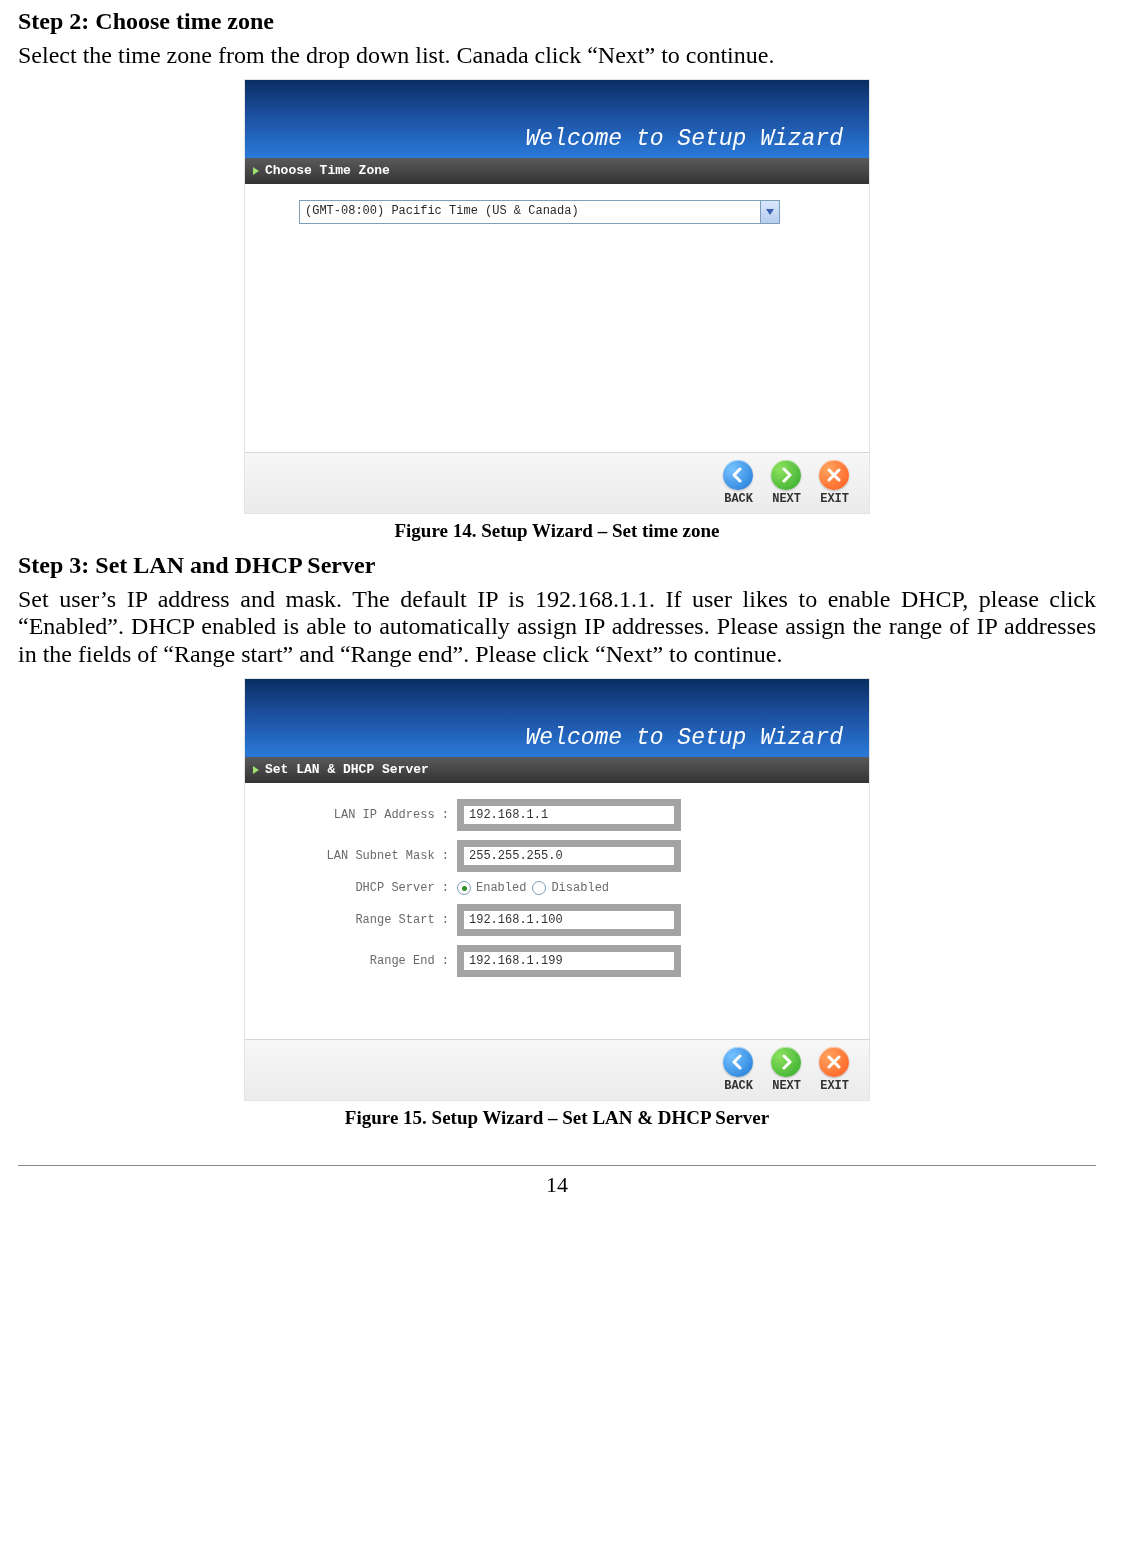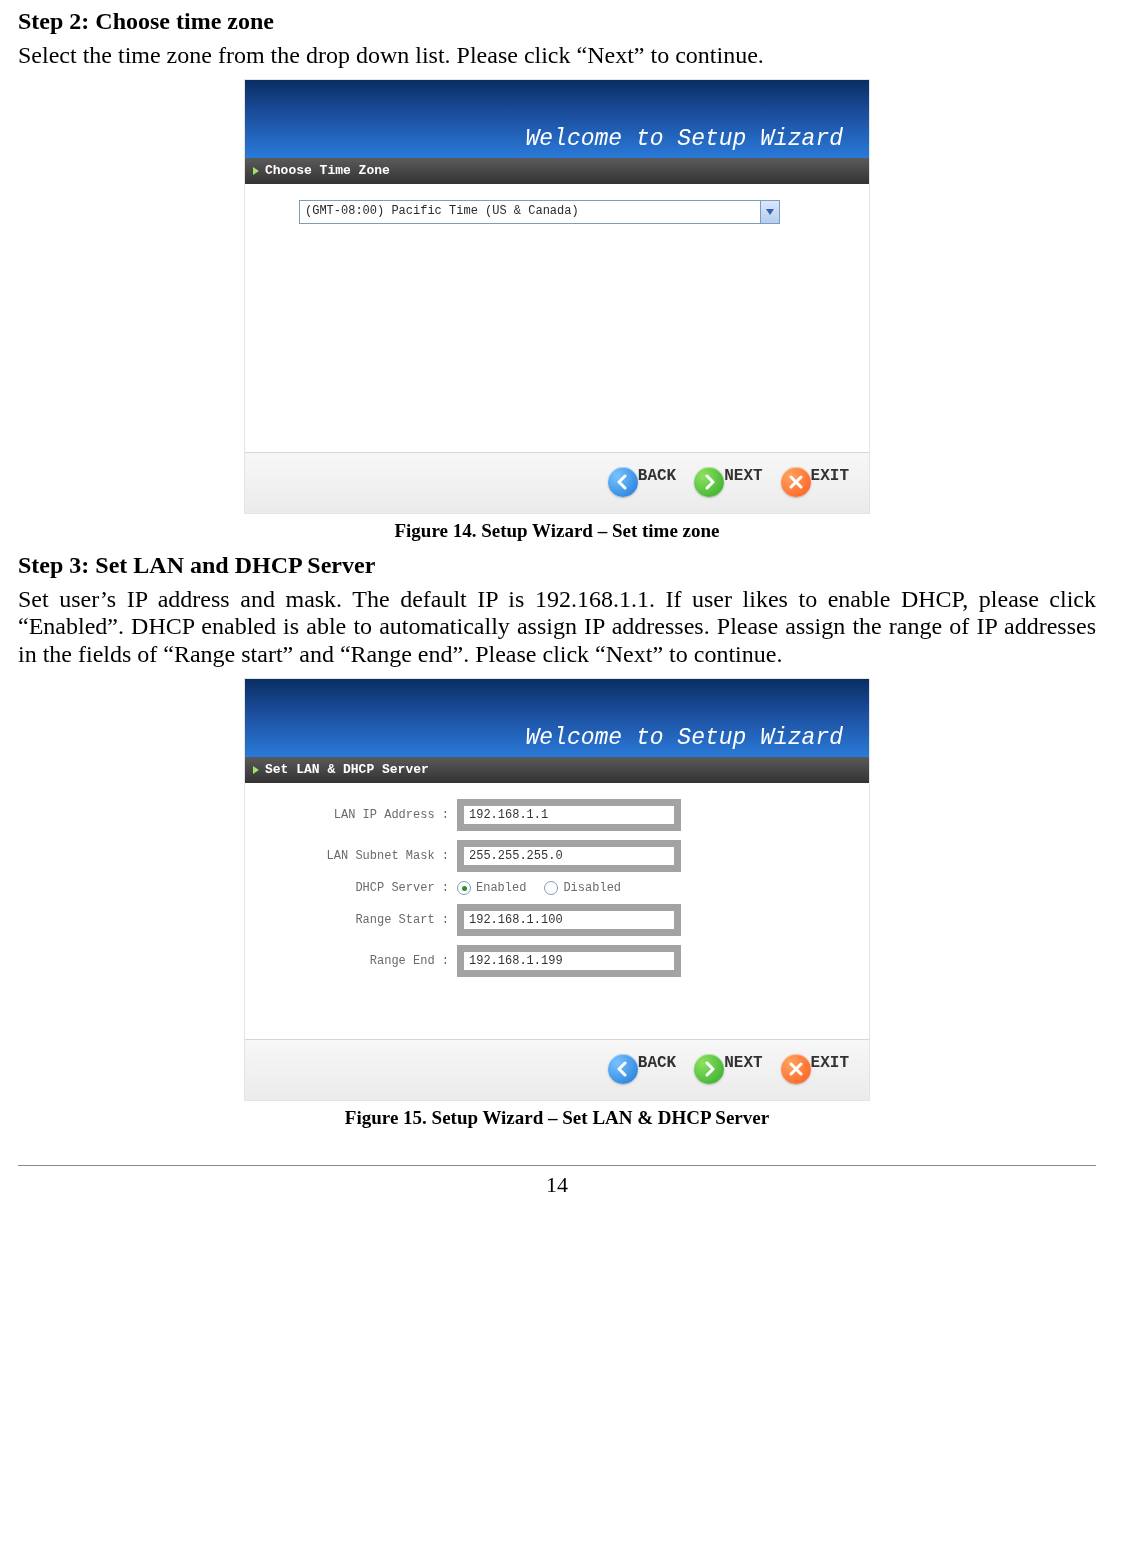--- a/index.html
+++ b/index.html
@@ -21,40 +21,40 @@
 .tz-content{height:252px}
 .lan-content{height:240px}
 .tzsel{width:454px;height:22px;border:1px solid #7e9db9;font-size:12px;padding:0 20px 0 5px;display:flex;align-items:center;background:#fff;position:relative;color:#2a2a2a;margin-left:32px}
 .tzsel .dd{position:absolute;right:0;top:0;bottom:0;width:18px;background:linear-gradient(#d9e7fb,#b6cdf0);border-left:1px solid #7e9db9;display:flex;align-items:center;justify-content:center}
 .tzsel .dd svg{display:block}
 
 .form{font-size:12px;color:#6a6a6a}
 .form .row{display:flex;align-items:center;margin-bottom:9px}
 .form .lbl{width:182px;text-align:right;margin-right:8px}
 .form .inp{width:200px;height:18px;border:7px solid #a3a3a3;background:#fff;padding:0 5px;display:flex;align-items:center;color:#333}
-.radio-row .rgroup{display:flex;align-items:center;gap:18px}
+.radio-row .rgroup{display:flex;align-items:center;gap:6px}
 .radio{display:inline-flex;align-items:center;gap:5px}
 .rb{width:12px;height:12px;border:1px solid #7e9db9;border-radius:50%;display:flex;align-items:center;justify-content:center;background:#fff}
 .rb .dot{width:5px;height:5px;background:#2f8f2f;border-radius:50%}
 
 .foot{height:60px;background:linear-gradient(#f7f7f7,#ebebeb);border-top:1px solid #d5d5d5;display:flex;justify-content:flex-end;align-items:center;gap:18px;padding:0 20px}
-.fbtn{display:flex;align-items:flex-start;font-size:16px;font-weight:700;color:#323232}
+.fbtn{display:flex;flex-direction:column;align-items:flex-end;font-size:12px;font-weight:700;color:#323232}
 .circ{width:30px;height:30px;border-radius:50%;display:flex;align-items:center;justify-content:center;margin-bottom:3px;box-shadow:0 1px 2px rgba(0,0,0,.25), inset 0 1px 0 rgba(255,255,255,.5)}
 .c-blue{background:radial-gradient(circle at 30% 30%,#78c3ff,#1c77d6)}
 .c-green{background:radial-gradient(circle at 30% 30%,#8de25f,#31a82a)}
 .c-orange{background:radial-gradient(circle at 30% 30%,#ffa35e,#ff5a1d)}
 .circ svg{display:block}
 </style>
 </head>
 <body>
 
 <div class="page">
 
   <p class="step">Step 2: Choose time zone</p>
-  <p class="bodytext">Select the time zone from the drop down list. Please click “Next” to continue.</p>
+  <p class="bodytext">Select the time zone from the drop down list. Canada click “Next” to continue.</p>
 
   <div class="wizard">
     <div class="wbox">
       <div class="banner">Welcome to Setup Wizard</div>
       <div class="secbar">
         <span class="arrow"></span>
         <span>Choose Time Zone</span>
       </div>
       <div class="content tz-content">
         <div class="tzsel">

